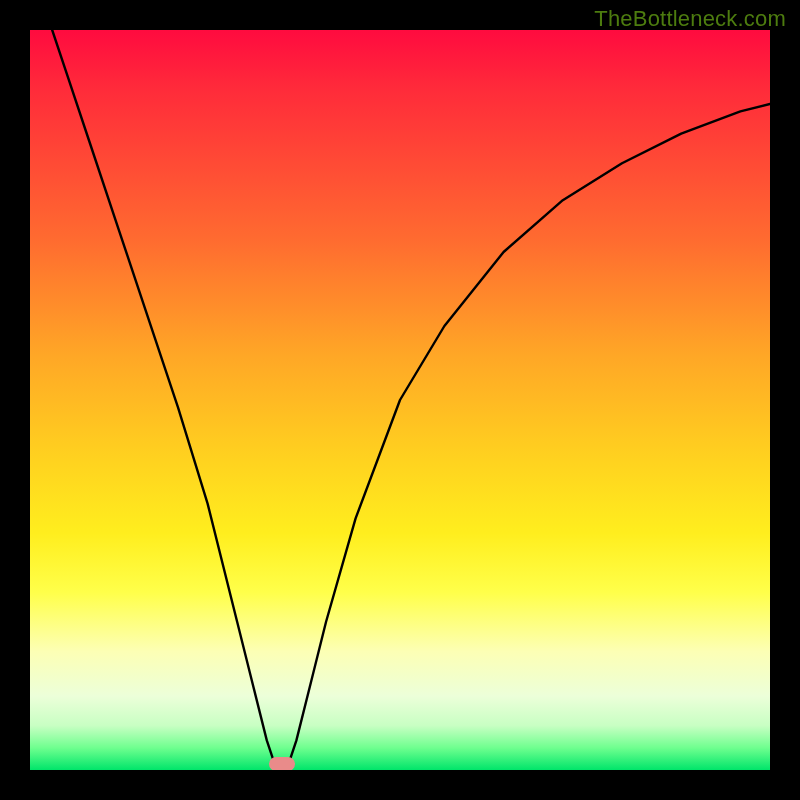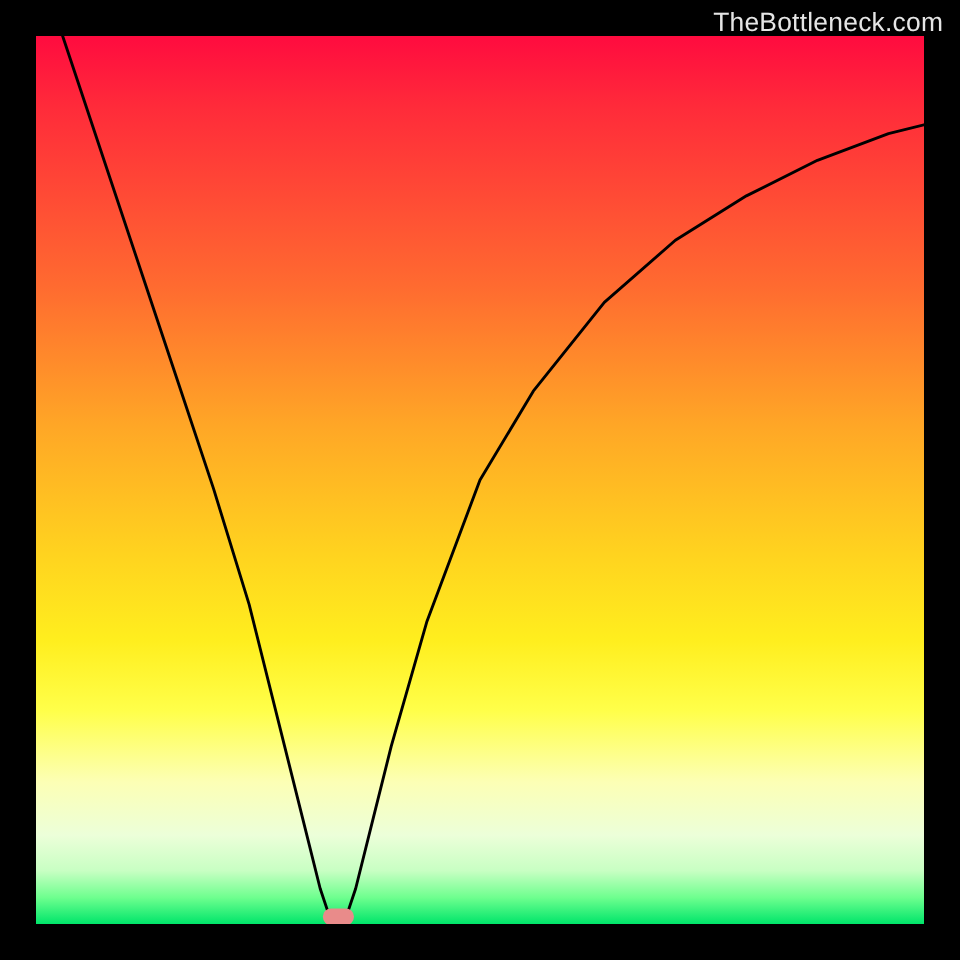--- a/index.html
+++ b/index.html
@@ -14,21 +14,21 @@
   .frame {
     position: relative;
     width: 800px;
     height: 800px;
     background: #000;
   }
   .watermark {
     position: absolute;
     top: 6px;
     right: 14px;
-    color: #e5e5e5;
+    color: #4d7c0f;
     font-size: 22px;
     font-weight: 500;
     letter-spacing: 0.2px;
     z-index: 5;
   }
   .plot-area {
     position: absolute;
     top: 30px;
     left: 30px;
     width: 740px;

